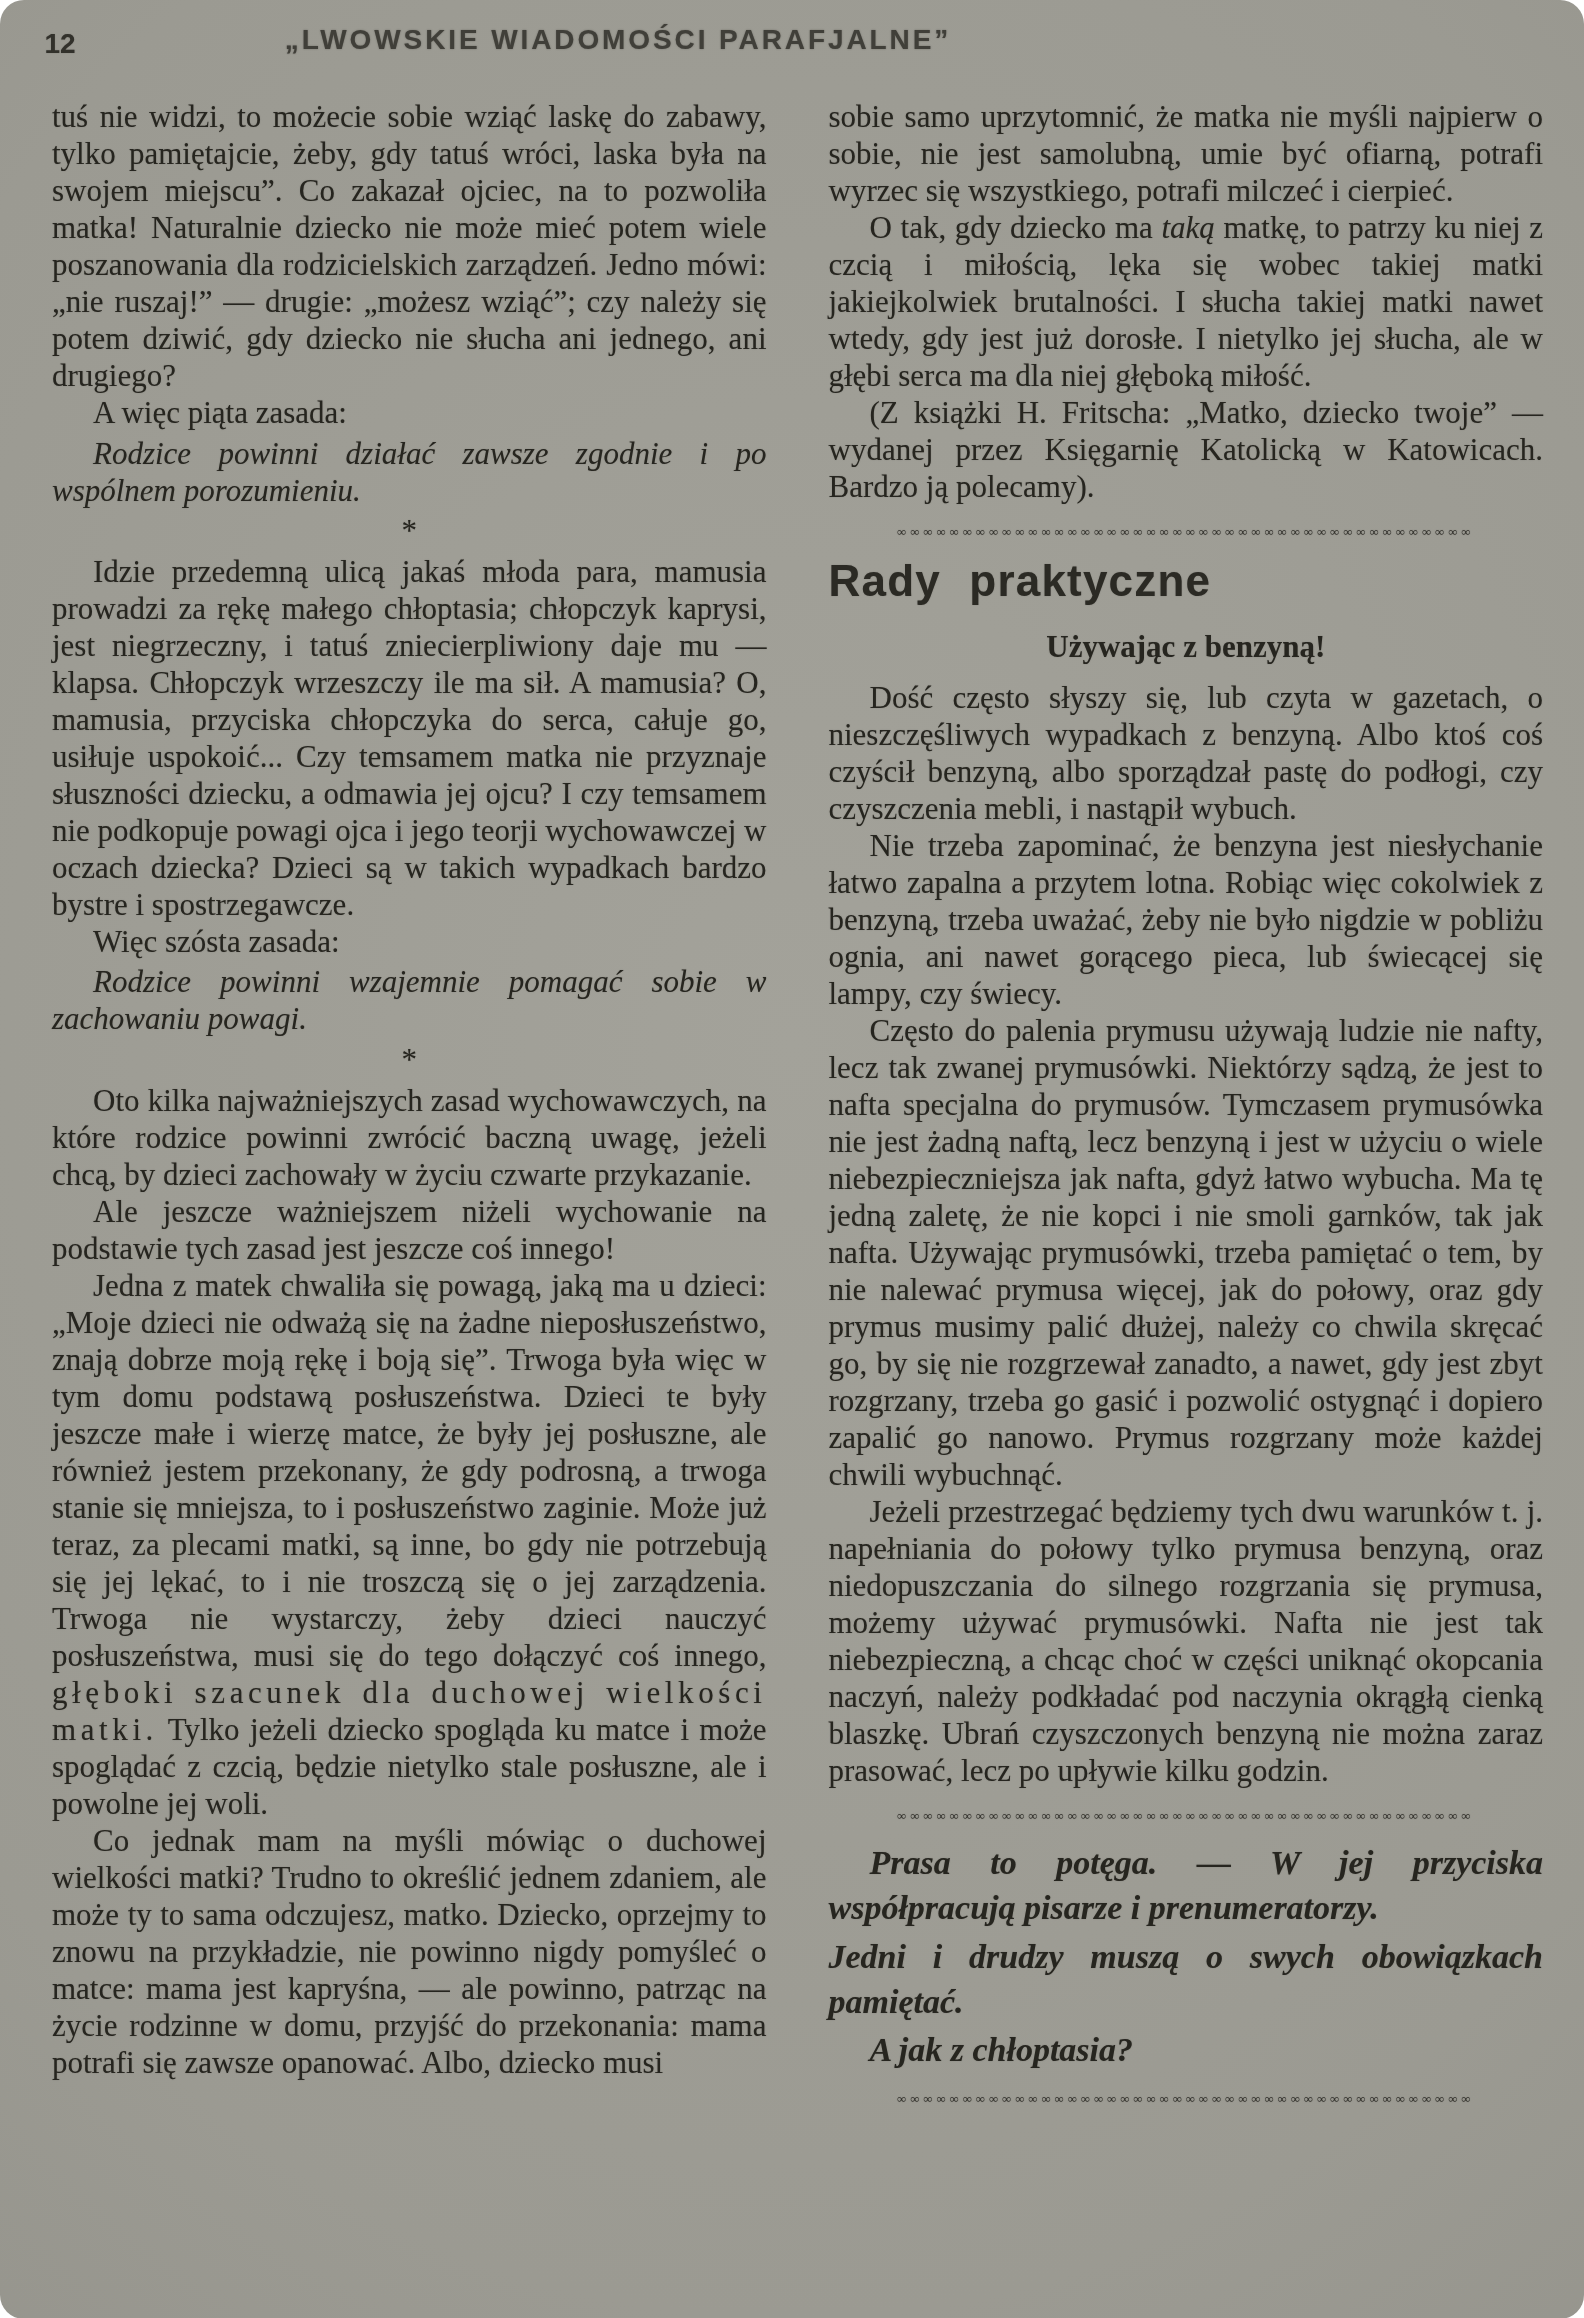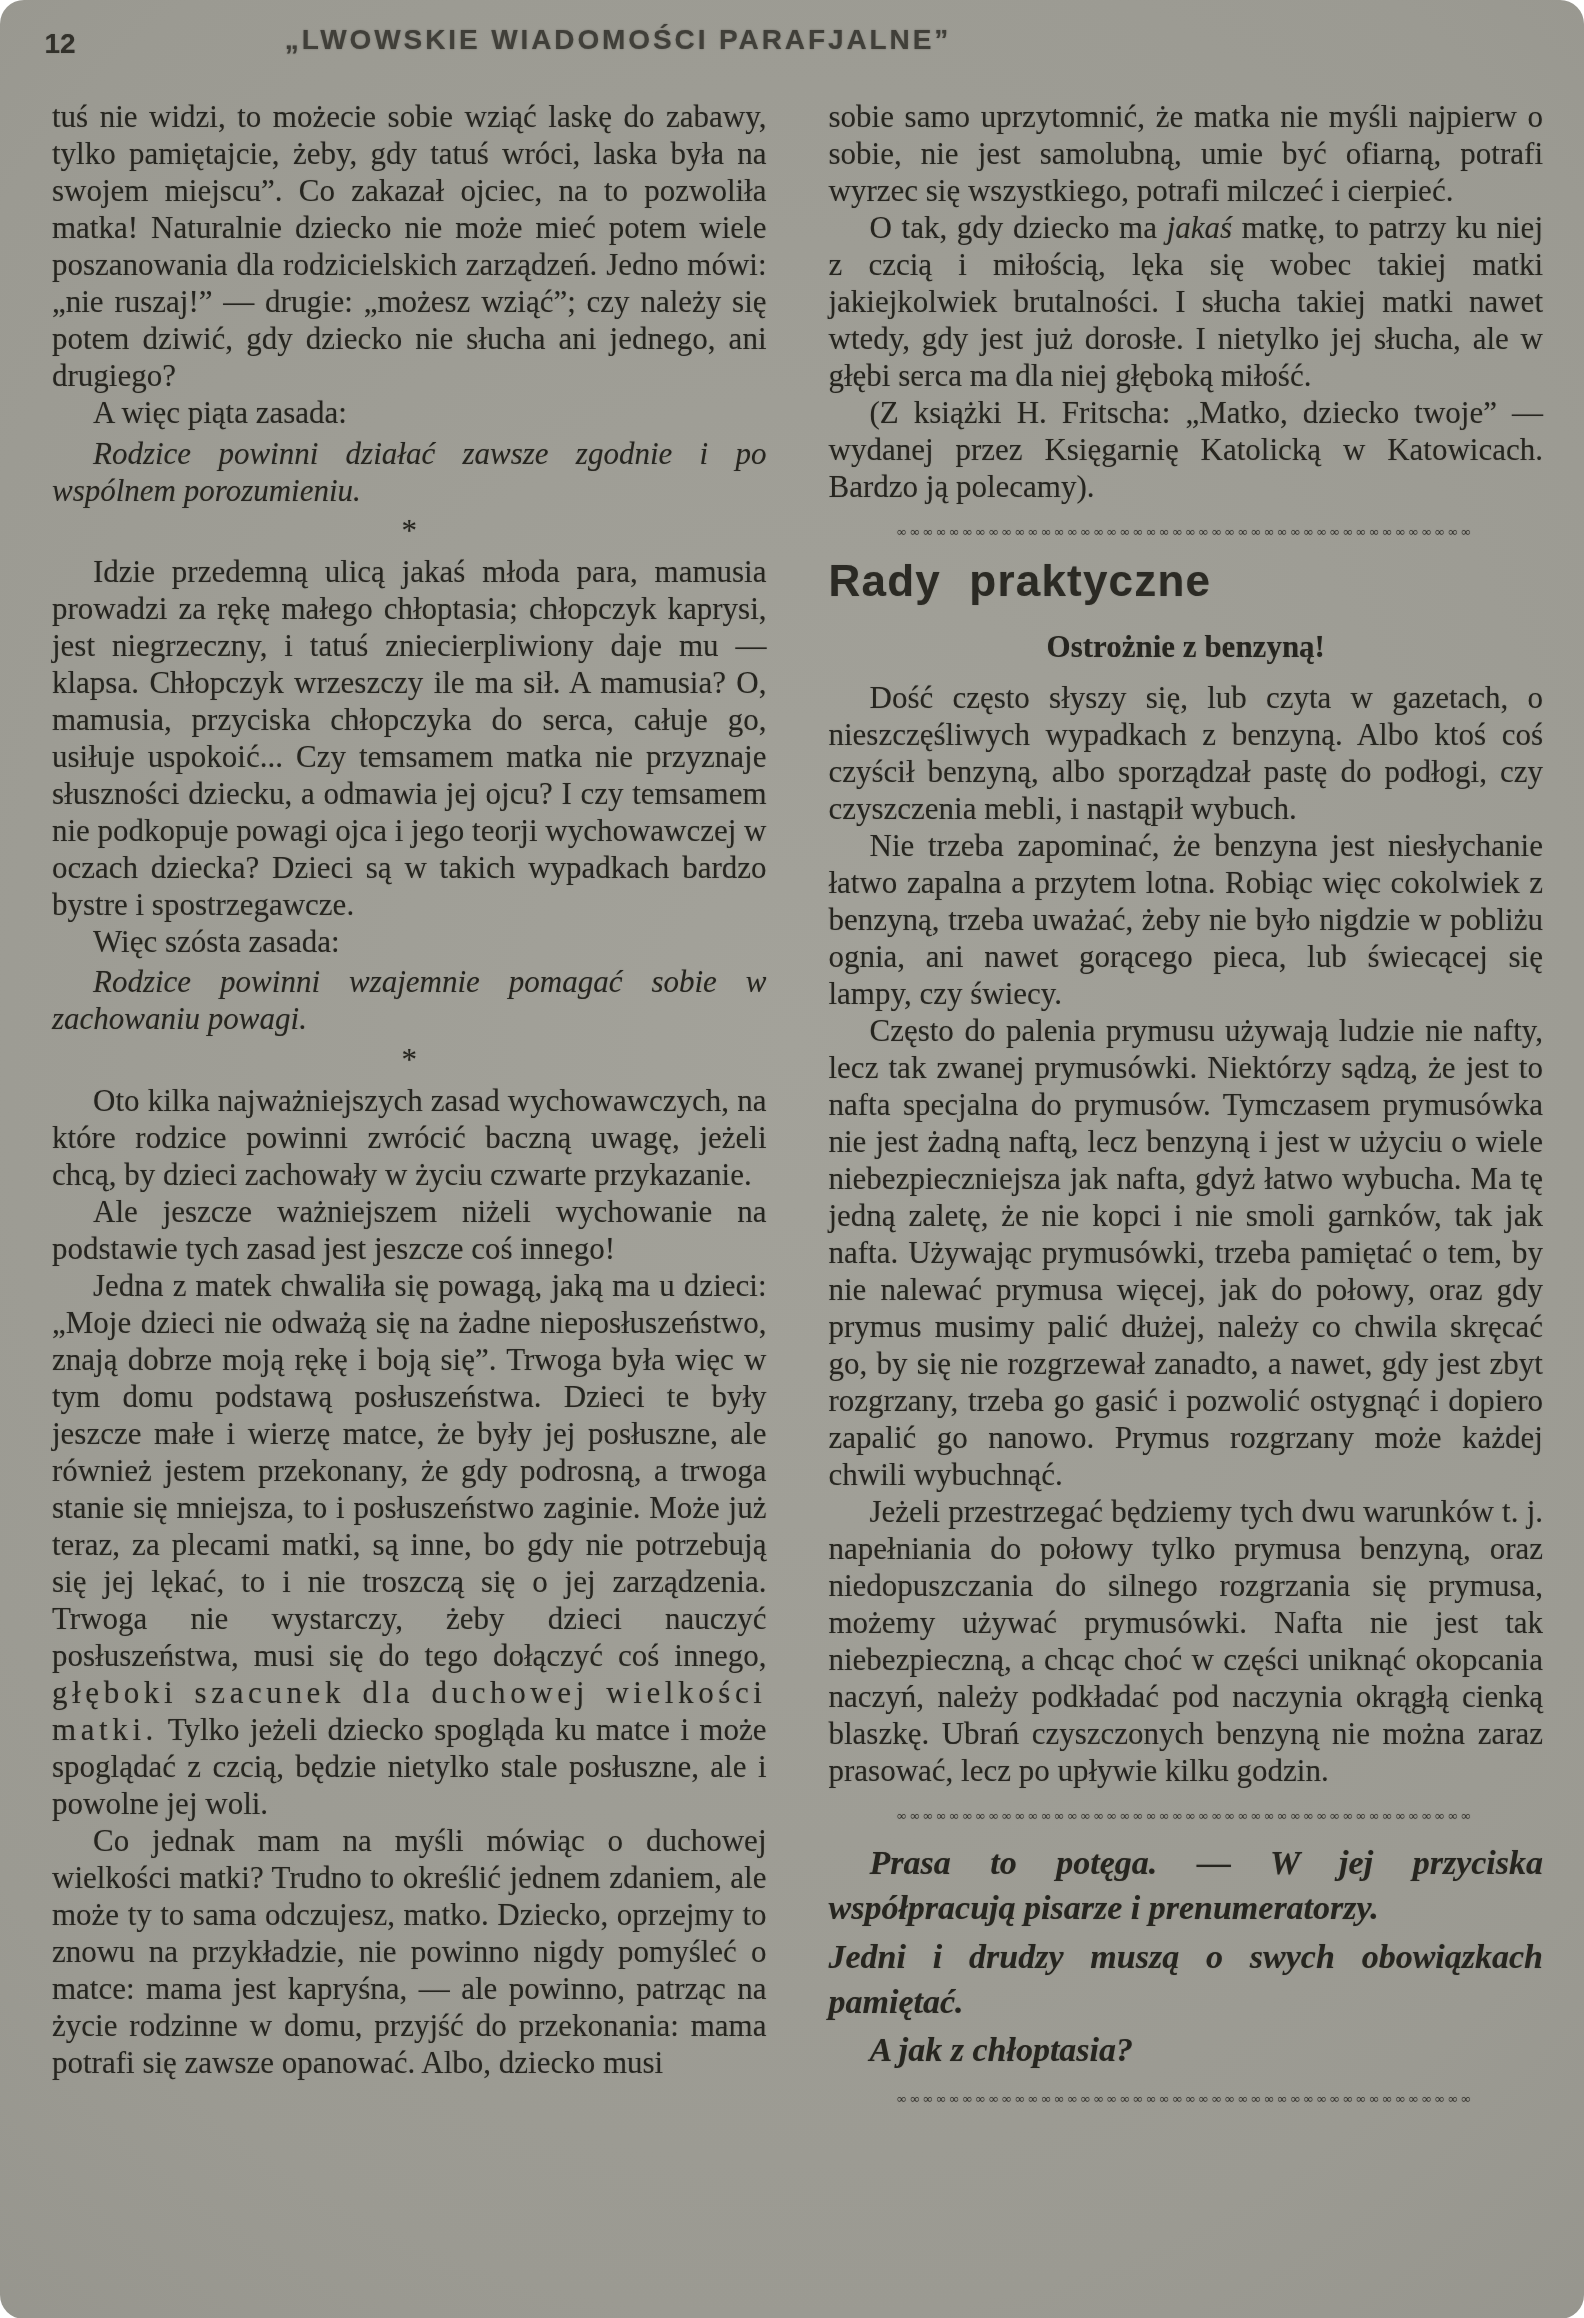--- a/index.html
+++ b/index.html
@@ -124,27 +124,27 @@
       <p class="p it tight-top">Rodzice powinni wzajemnie pomagać sobie w zachowaniu powagi.</p>
       <div class="star">*</div>
       <p class="p">Oto kilka najważniejszych zasad wychowawczych, na które rodzice powinni zwrócić baczną uwagę, jeżeli chcą, by dzieci zachowały w życiu czwarte przykazanie.</p>
       <p class="p">Ale jeszcze ważniejszem niżeli wychowanie na podstawie tych zasad jest jeszcze coś innego!</p>
       <p class="p"><span>Jedna z matek chwaliła się powagą, jaką ma u dzieci: „Moje dzieci nie odważą się na żadne nieposłuszeństwo, znają dobrze moją rękę i boją się”. Trwoga była więc w tym domu podstawą posłuszeństwa. Dzieci te były jeszcze małe i wierzę matce, że były jej posłuszne, ale również jestem przekonany, że gdy podrosną, a trwoga stanie się mniejsza, to i posłuszeństwo zaginie. Może już teraz, za plecami matki, są inne, bo gdy nie potrzebują się jej lękać, to i nie troszczą się o jej zarządzenia. Trwoga nie wystarczy, żeby dzieci nauczyć posłuszeństwa, musi się do tego dołączyć coś innego, </span><span class="sperr">głęboki szacunek dla duchowej wielkości matki.</span><span> Tylko jeżeli dziecko spogląda ku matce i może spoglądać z czcią, będzie nietylko stale posłuszne, ale i powolne jej woli.</span></p>
       <p class="p">Co jednak mam na myśli mówiąc o duchowej wielkości matki? Trudno to określić jednem zdaniem, ale może ty to sama odczujesz, matko. Dziecko, oprzejmy to znowu na przykładzie, nie powinno nigdy pomyśleć o matce: mama jest kapryśna, — ale powinno, patrząc na życie rodzinne w domu, przyjść do przekonania: mama potrafi się zawsze opanować. Albo, dziecko musi</p>
     </section>
 
     <section class="col">
       <p class="p first">sobie samo uprzytomnić, że matka nie myśli najpierw o sobie, nie jest samolubną, umie być ofiarną, potrafi wyrzec się wszystkiego, potrafi milczeć i cierpieć.</p>
-      <p class="p"><span>O tak, gdy dziecko ma </span><span class="it" style="font-style:italic;">jakaś</span><span> matkę, to patrzy ku niej z czcią i miłością, lęka się wobec takiej matki jakiejkolwiek brutalności. I słucha takiej matki nawet wtedy, gdy jest już dorosłe. I nietylko jej słucha, ale w głębi serca ma dla niej głęboką miłość.</span></p>
+      <p class="p"><span>O tak, gdy dziecko ma </span><span class="it" style="font-style:italic;">taką</span><span> matkę, to patrzy ku niej z czcią i miłością, lęka się wobec takiej matki jakiejkolwiek brutalności. I słucha takiej matki nawet wtedy, gdy jest już dorosłe. I nietylko jej słucha, ale w głębi serca ma dla niej głęboką miłość.</span></p>
       <p class="p">(Z książki H. Fritscha: „Matko, dziecko twoje” — wydanej przez Księgarnię Katolicką w Katowicach. Bardzo ją polecamy).</p>
 
       <div class="ornament">∞∞∞∞∞∞∞∞∞∞∞∞∞∞∞∞∞∞∞∞∞∞∞∞∞∞∞∞∞∞∞∞∞∞∞∞∞∞∞∞∞∞∞∞</div>
 
       <h2 class="section-heading">Rady praktyczne</h2>
-      <h3 class="article-subheading">Ostrożnie z benzyną!</h3>
+      <h3 class="article-subheading">Używając z benzyną!</h3>
 
       <p class="p">Dość często słyszy się, lub czyta w gazetach, o nieszczęśliwych wypadkach z benzyną. Albo ktoś coś czyścił benzyną, albo sporządzał pastę do podłogi, czy czyszczenia mebli, i nastąpił wybuch.</p>
       <p class="p">Nie trzeba zapominać, że benzyna jest niesłychanie łatwo zapalna a przytem lotna. Robiąc więc cokolwiek z benzyną, trzeba uważać, żeby nie było nigdzie w pobliżu ognia, ani nawet gorącego pieca, lub świecącej się lampy, czy świecy.</p>
       <p class="p">Często do palenia prymusu używają ludzie nie nafty, lecz tak zwanej prymusówki. Niektórzy sądzą, że jest to nafta specjalna do prymusów. Tymczasem prymusówka nie jest żadną naftą, lecz benzyną i jest w użyciu o wiele niebezpieczniejsza jak nafta, gdyż łatwo wybucha. Ma tę jedną zaletę, że nie kopci i nie smoli garnków, tak jak nafta. Używając prymusówki, trzeba pamiętać o tem, by nie nalewać prymusa więcej, jak do połowy, oraz gdy prymus musimy palić dłużej, należy co chwila skręcać go, by się nie rozgrzewał zanadto, a nawet, gdy jest zbyt rozgrzany, trzeba go gasić i pozwolić ostygnąć i dopiero zapalić go nanowo. Prymus rozgrzany może każdej chwili wybuchnąć.</p>
       <p class="p">Jeżeli przestrzegać będziemy tych dwu warunków t. j. napełniania do połowy tylko prymusa benzyną, oraz niedopuszczania do silnego rozgrzania się prymusa, możemy używać prymusówki. Nafta nie jest tak niebezpieczną, a chcąc choć w części uniknąć okopcania naczyń, należy podkładać pod naczynia okrągłą cienką blaszkę. Ubrań czyszczonych benzyną nie można zaraz prasować, lecz po upływie kilku godzin.</p>
 
       <div class="ornament">∞∞∞∞∞∞∞∞∞∞∞∞∞∞∞∞∞∞∞∞∞∞∞∞∞∞∞∞∞∞∞∞∞∞∞∞∞∞∞∞∞∞∞∞</div>
 
       <div class="promo">
         <p class="promo-p indent">Prasa to potęga. — W jej przyciska współpracują pisarze i prenumeratorzy.</p>

